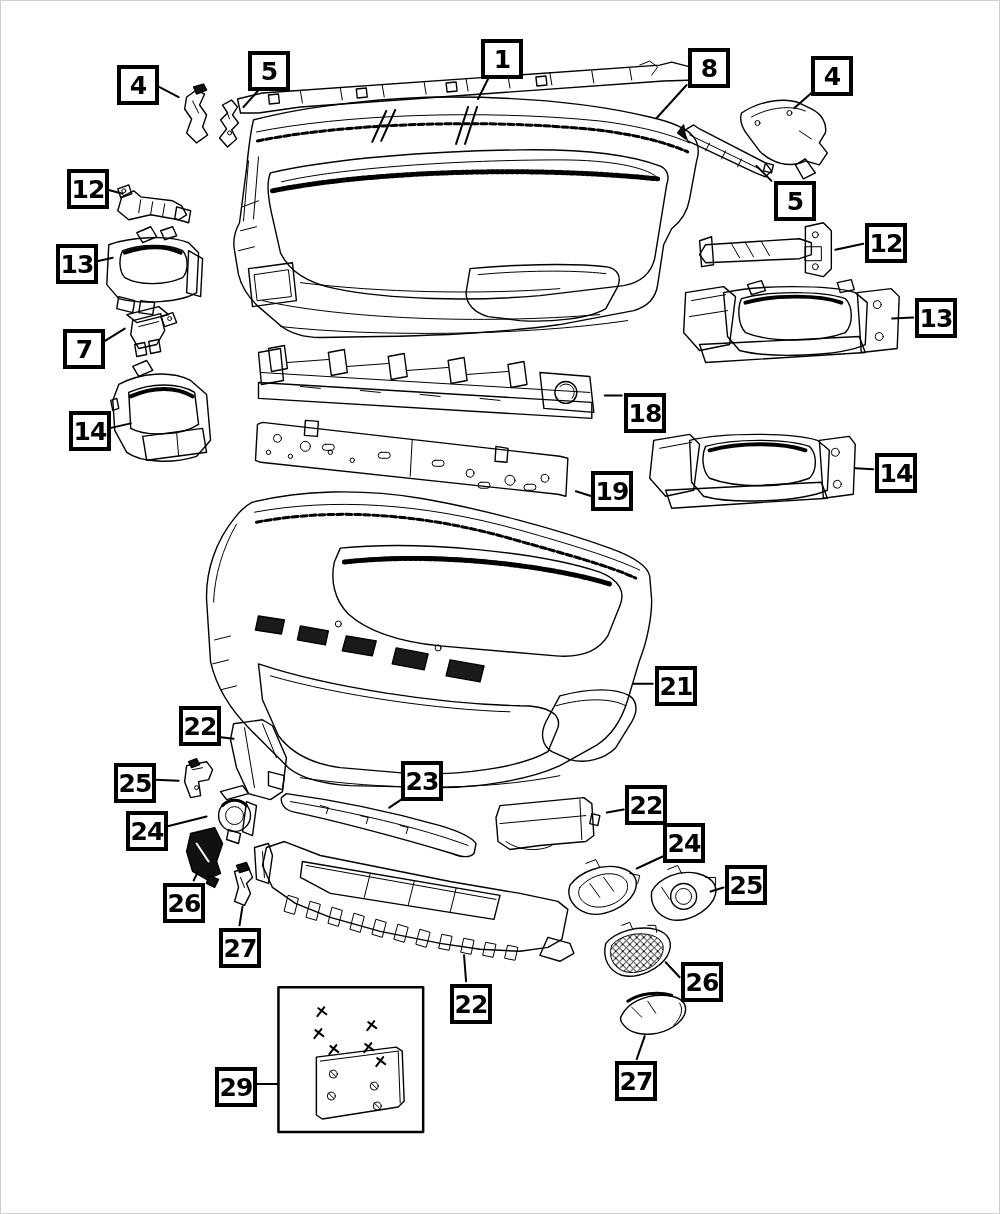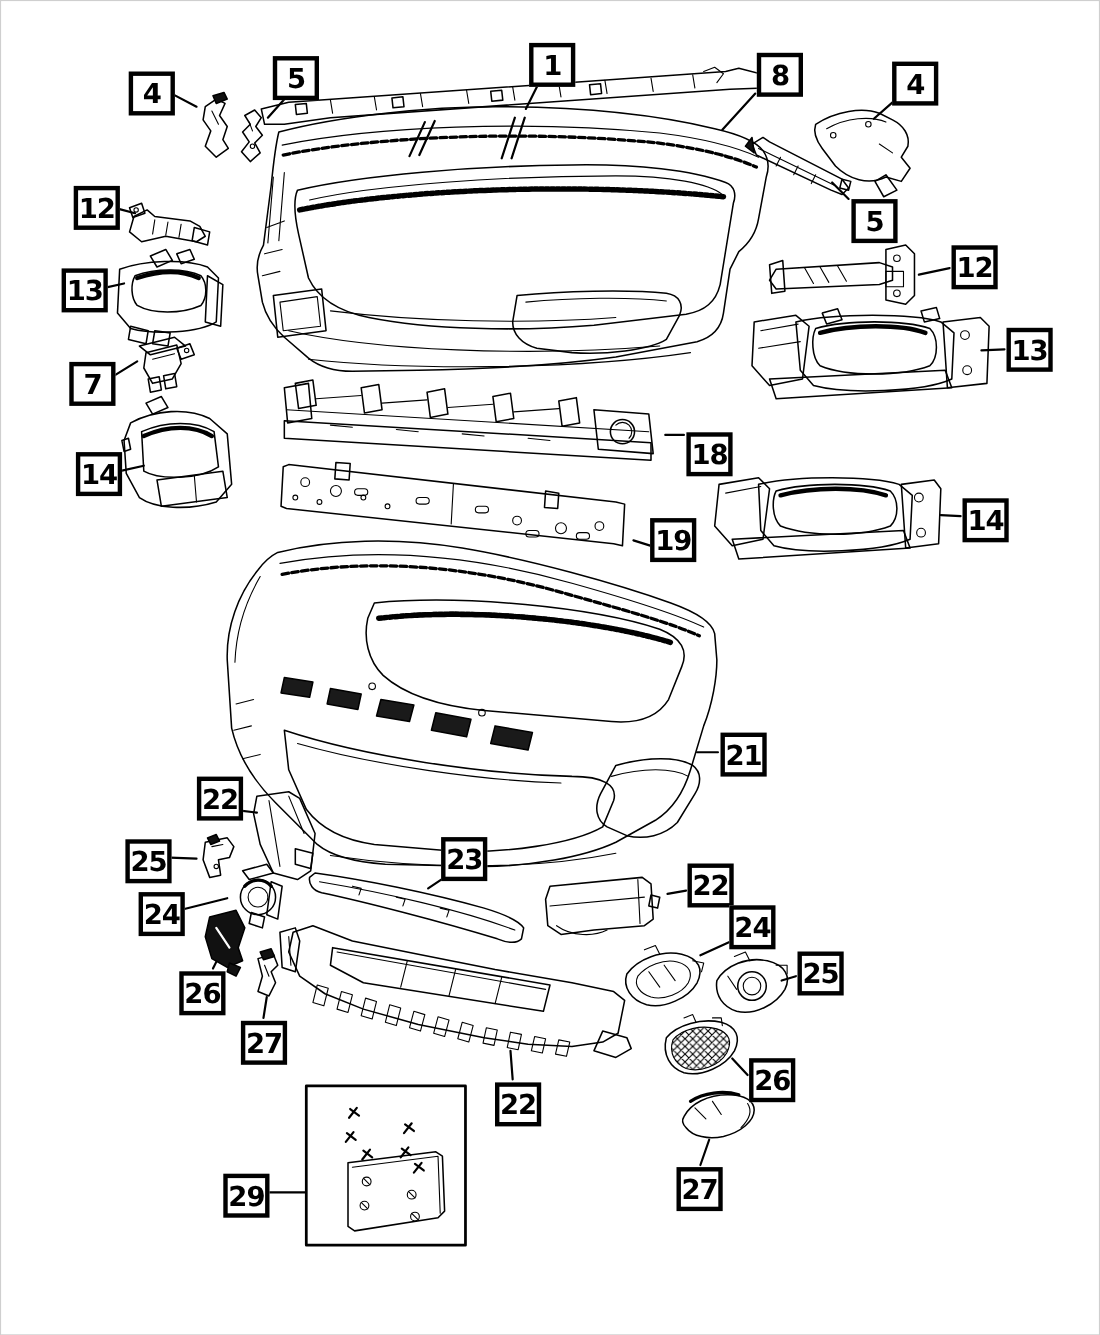--- a/index.html
+++ b/index.html
@@ -424,17 +424,17 @@
     </div>
   <div class="callout" style="left:680px;top:961px">
       <span>26</span>
     </div>
   <div class="callout" style="left:449px;top:983px">
       <span>22</span>
     </div>
   <div class="callout" style="left:614px;top:1060px">
       <span>27</span>
     </div>
-  <div class="callout" style="left:202px;top:1066px">
+  <div class="callout" style="left:214px;top:1066px">
       <span>29</span>
     </div>
 
 </div>
 
 </body></html>

